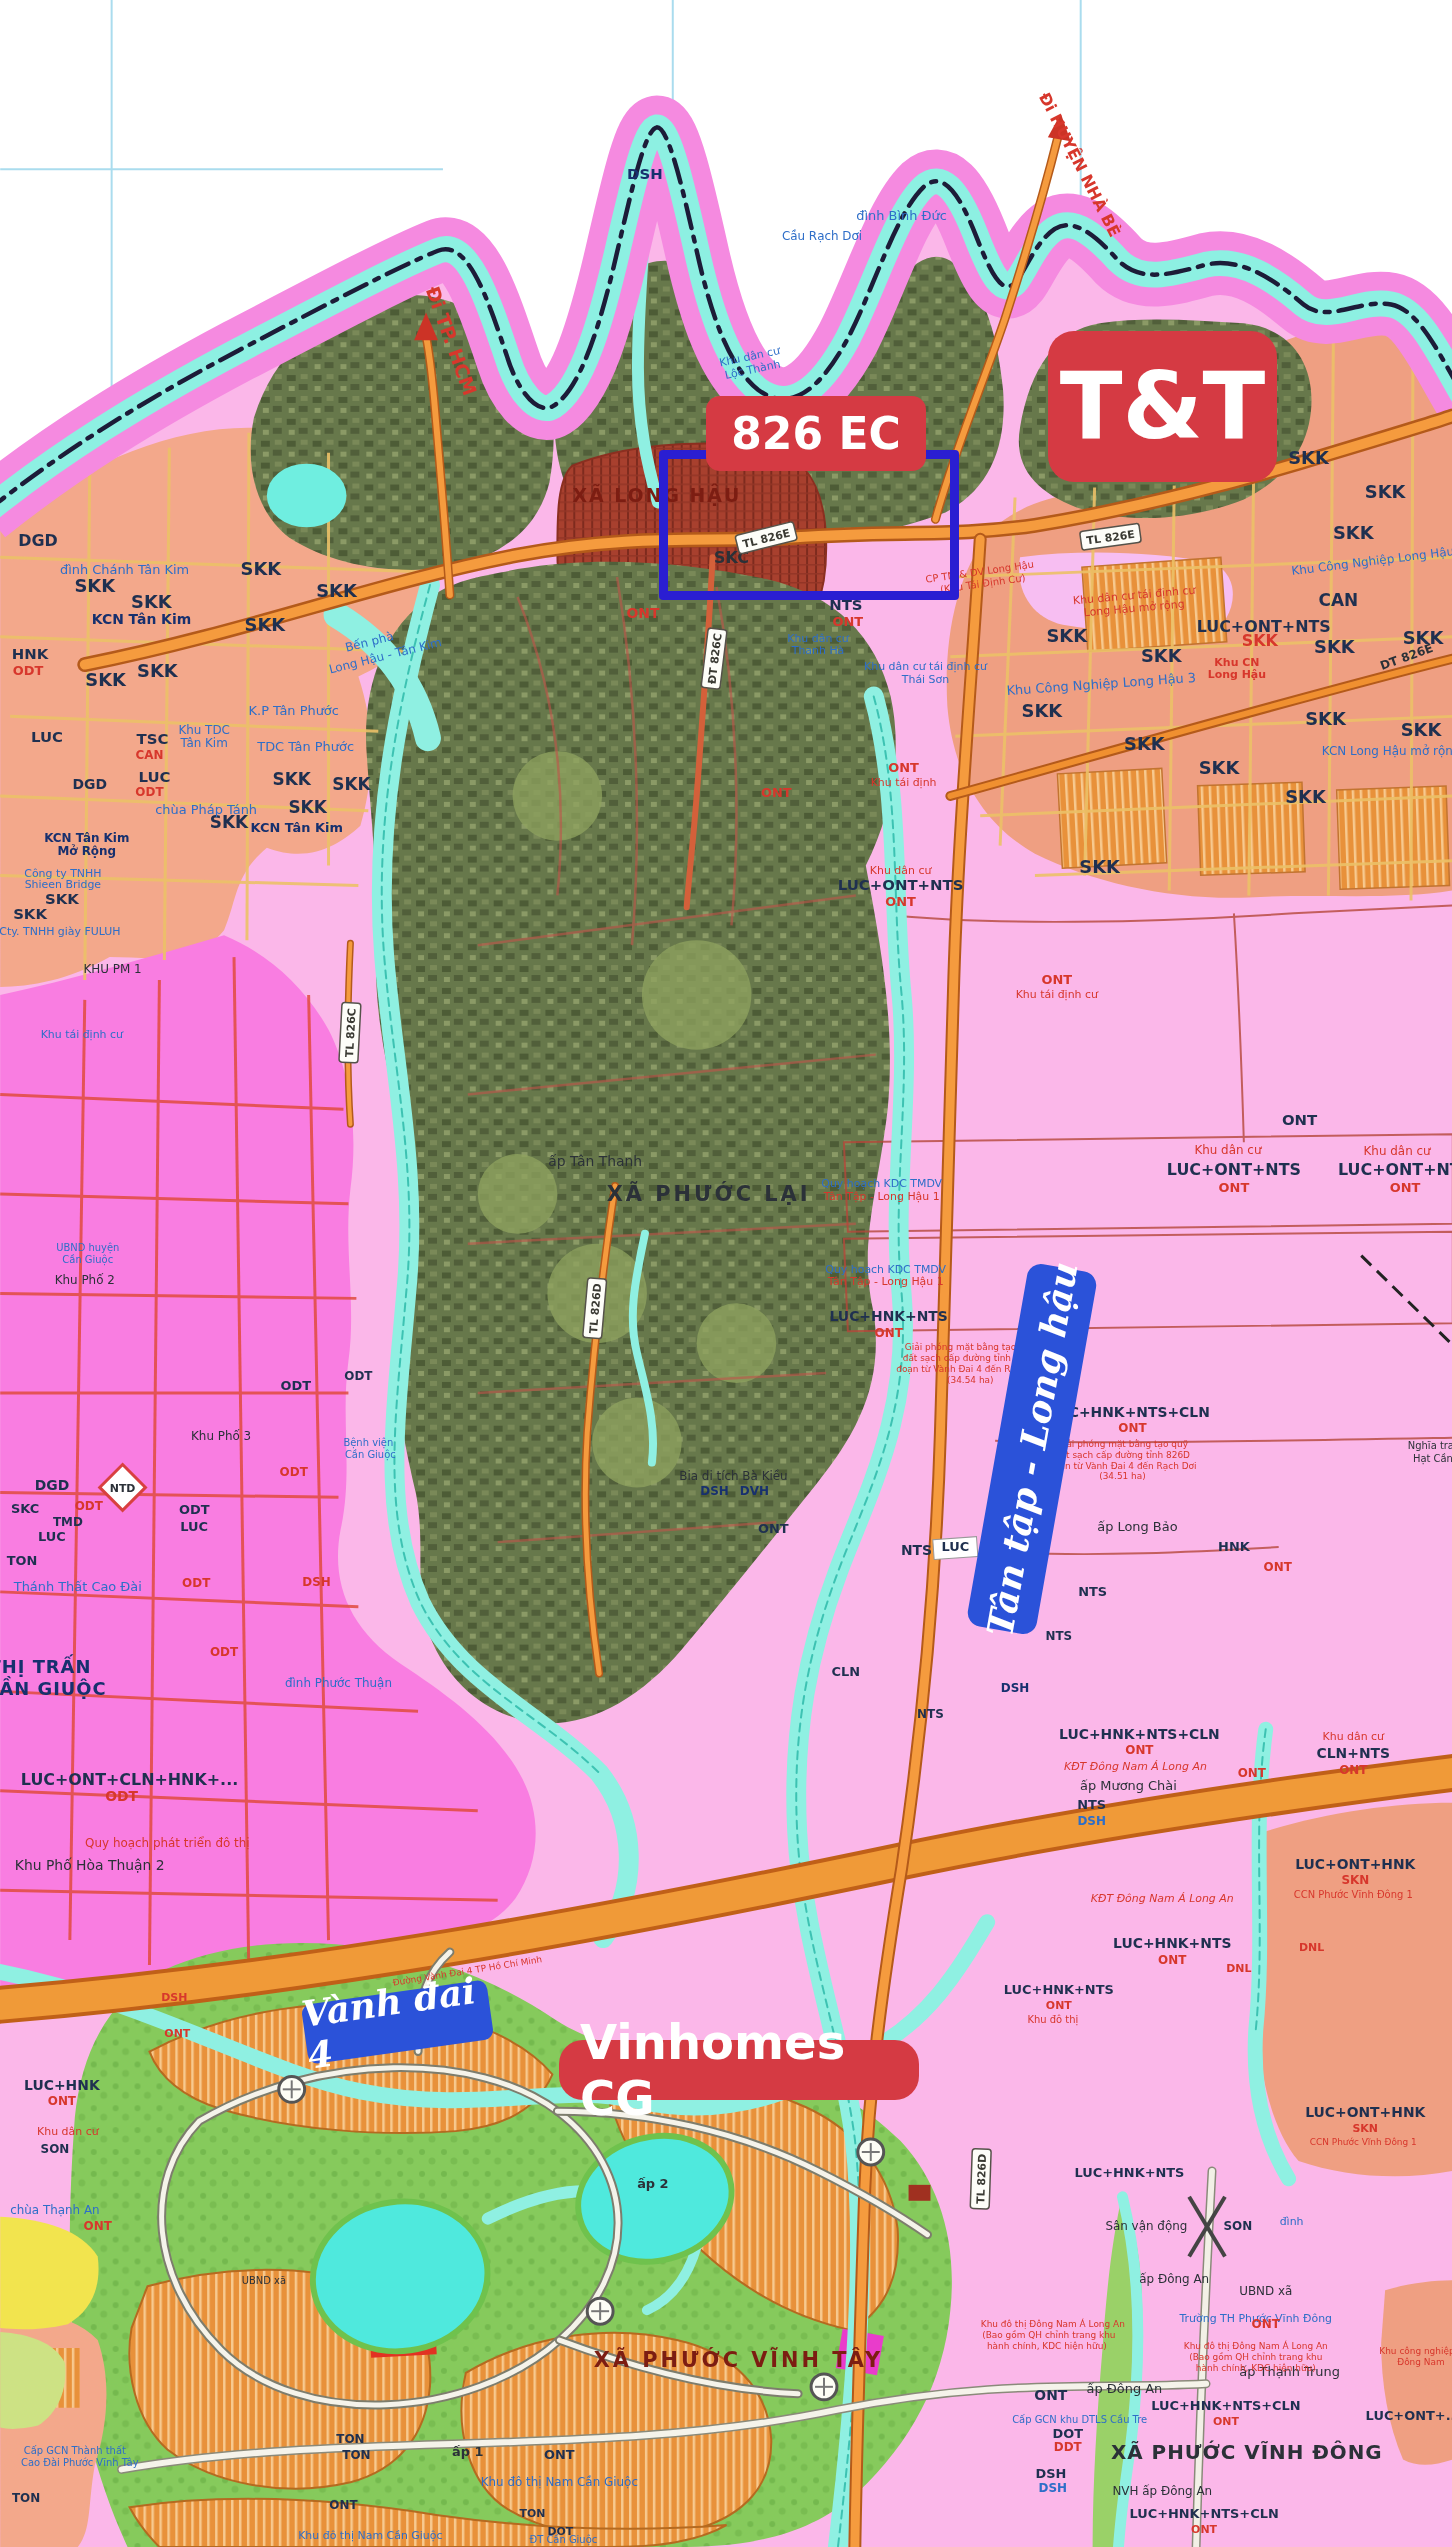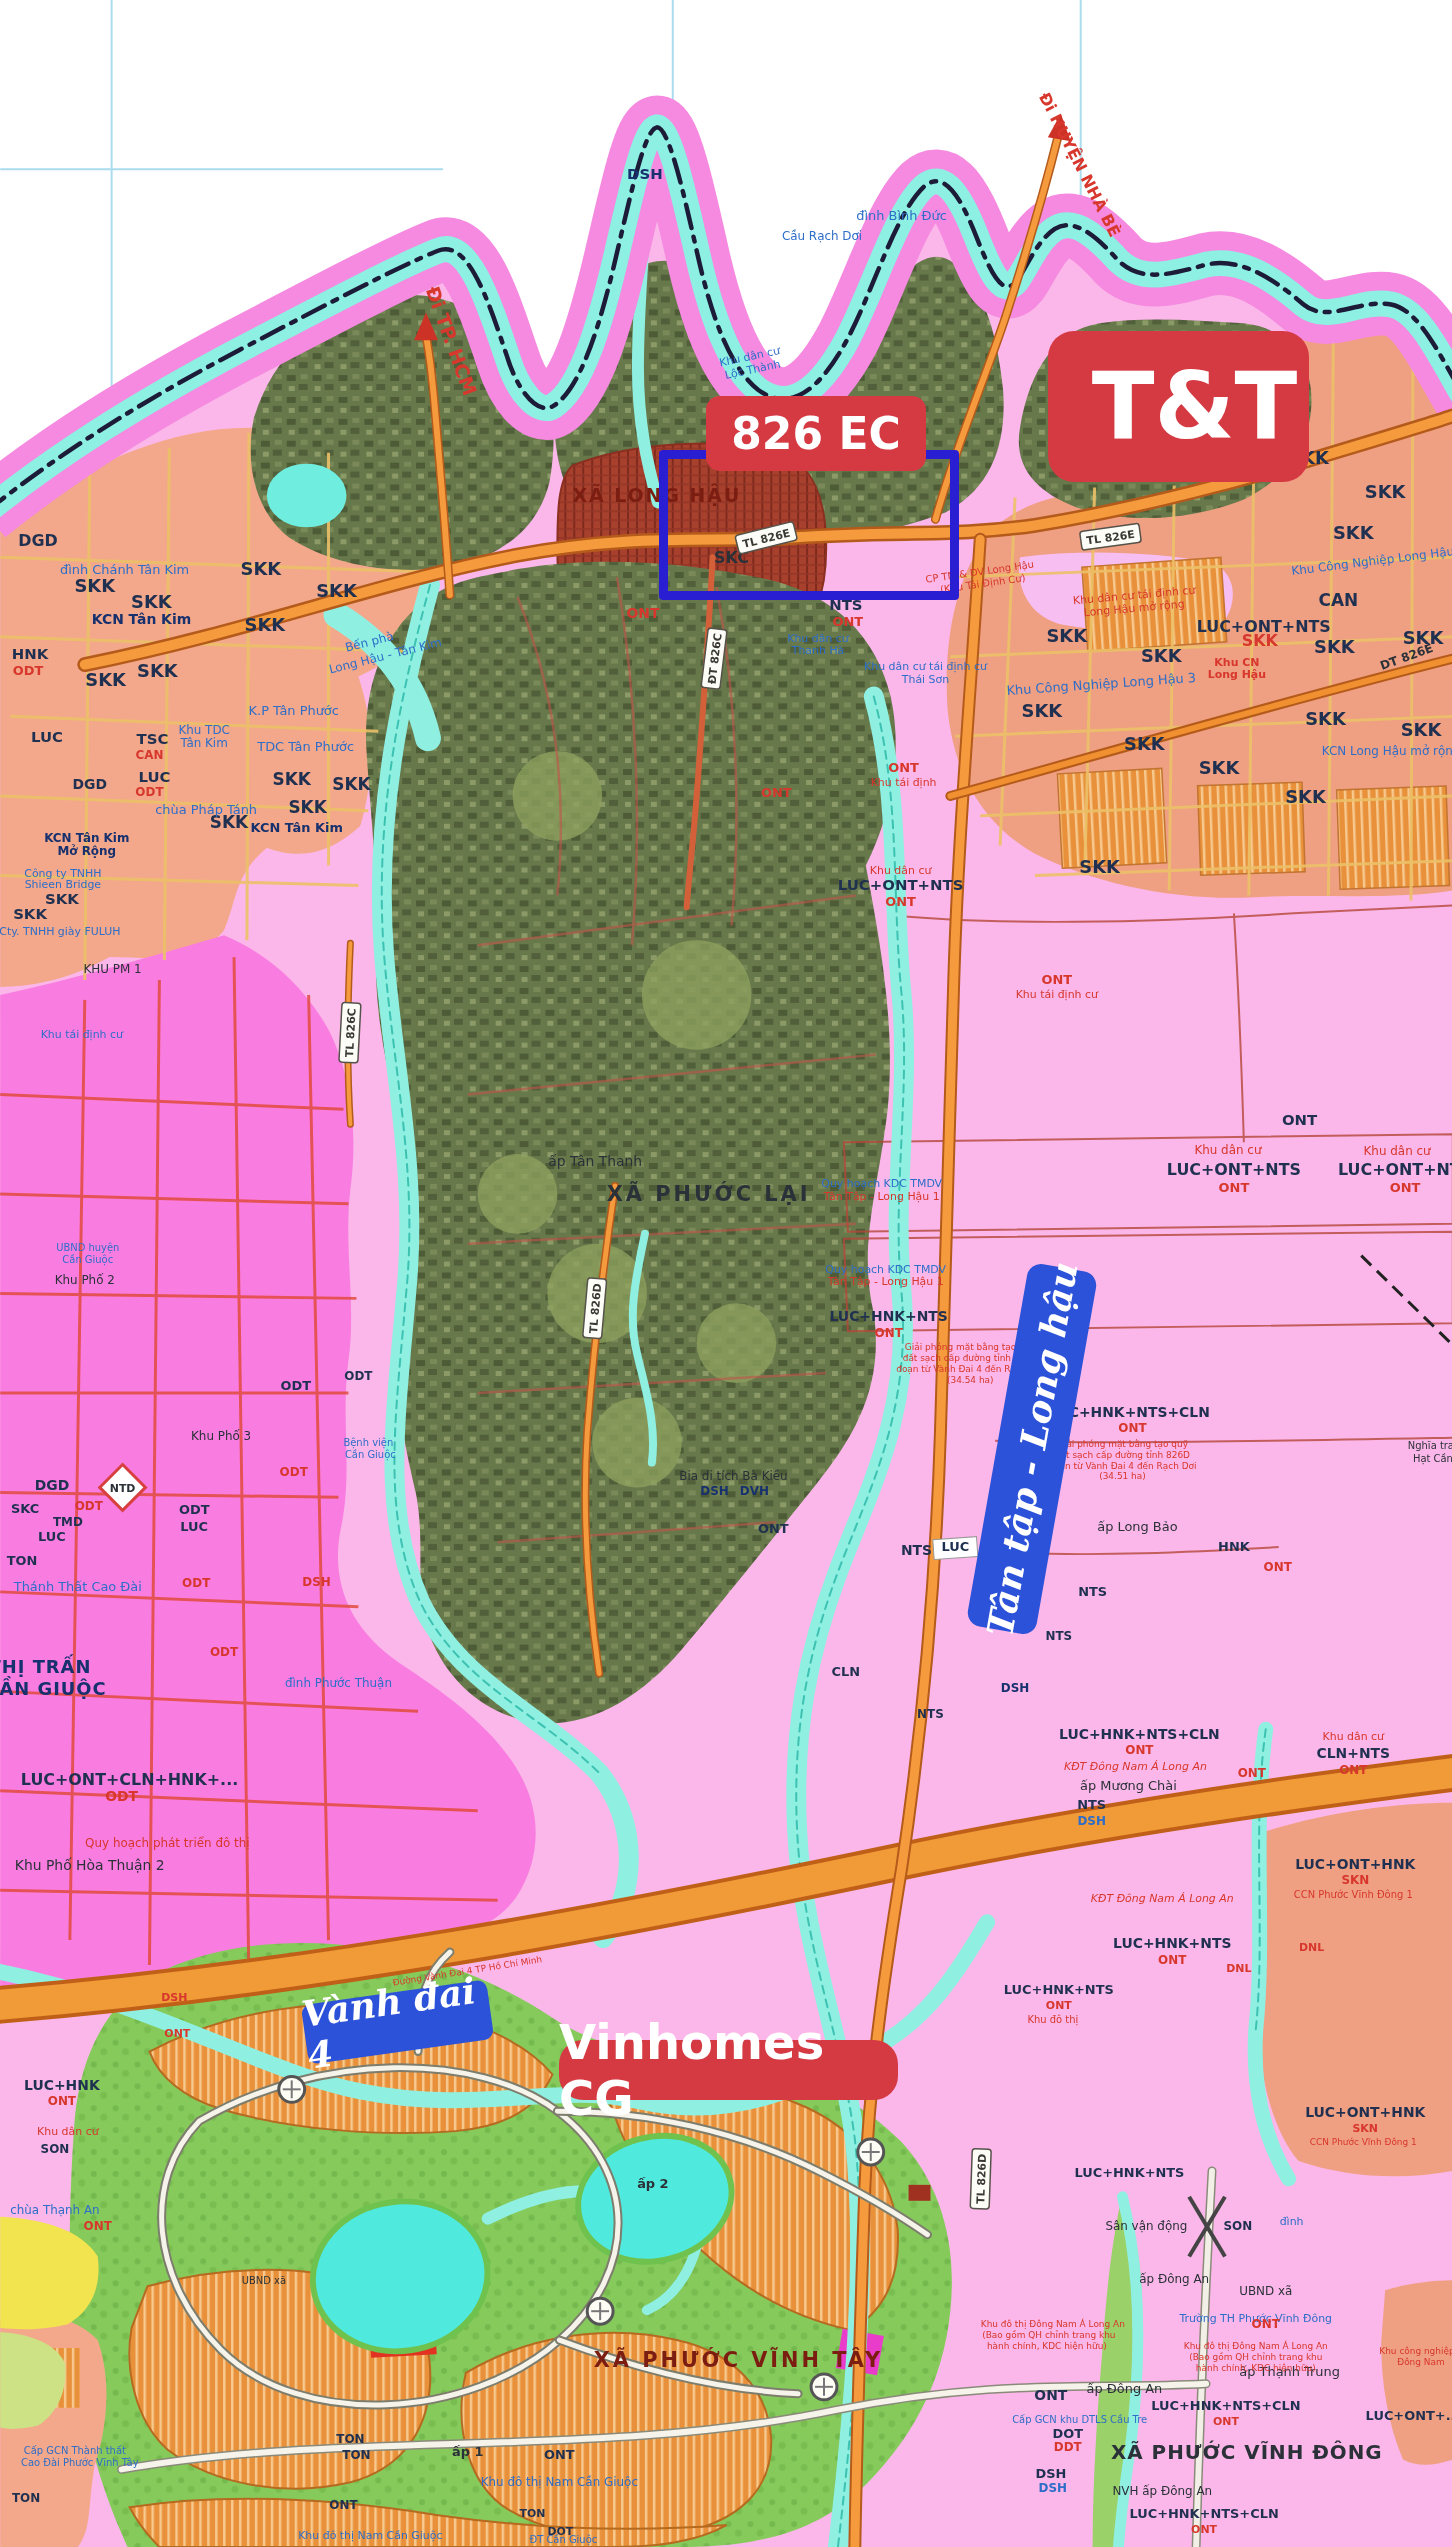--- a/index.html
+++ b/index.html
@@ -6,22 +6,22 @@
   .stage{position:relative;width:1453px;height:2547px;background:#ffffff;overflow:hidden;
          font-family:"DejaVu Sans",sans-serif;}
   .stage svg{position:absolute;left:0;top:0;}
   .anno{position:absolute;display:flex;align-items:center;justify-content:center;color:#fff;
         font-weight:bold;font-family:"DejaVu Sans",sans-serif;}
   .badge-red{background:#d53a43;border-radius:14px;}
   .badge-blue{background:#2b52d9;}
   #rect-826{left:659px;top:450px;width:282px;height:132px;border:9px solid #2a1ed2;
             border-radius:4px;background:transparent;}
   #badge-826{left:706px;top:396px;width:220px;height:75px;font-size:44px;}
-  #badge-tt{left:1048px;top:331px;width:229px;height:151px;font-size:92px;border-radius:26px;padding-left:32px;}
-  #badge-vin{left:559px;top:2040px;width:339px;height:60px;font-size:48px;border-radius:24px;}
+  #badge-tt{left:1048px;top:331px;width:229px;height:151px;font-size:92px;border-radius:26px;}
+  #badge-vin{left:559px;top:2040px;width:339px;height:60px;font-size:48px;border-radius:24px;padding-left:21px;}
   #badge-vd4{left:304px;top:1992px;width:187px;height:60px;border-radius:10px;
              transform:rotate(-8deg);font-size:36px;font-style:italic;
              font-family:"DejaVu Serif",serif;}
   #banner-ttlh{left:997px;top:1265px;width:70px;height:368px;border-radius:14px;
                transform:rotate(10deg);}
   #banner-ttlh .vert-inner{position:absolute;left:50%;top:50%;
                transform:translate(-50%,-50%) rotate(-90deg);white-space:nowrap;
                font-size:36px;font-style:italic;font-family:"DejaVu Serif",serif;}
 </style>
 </head>

